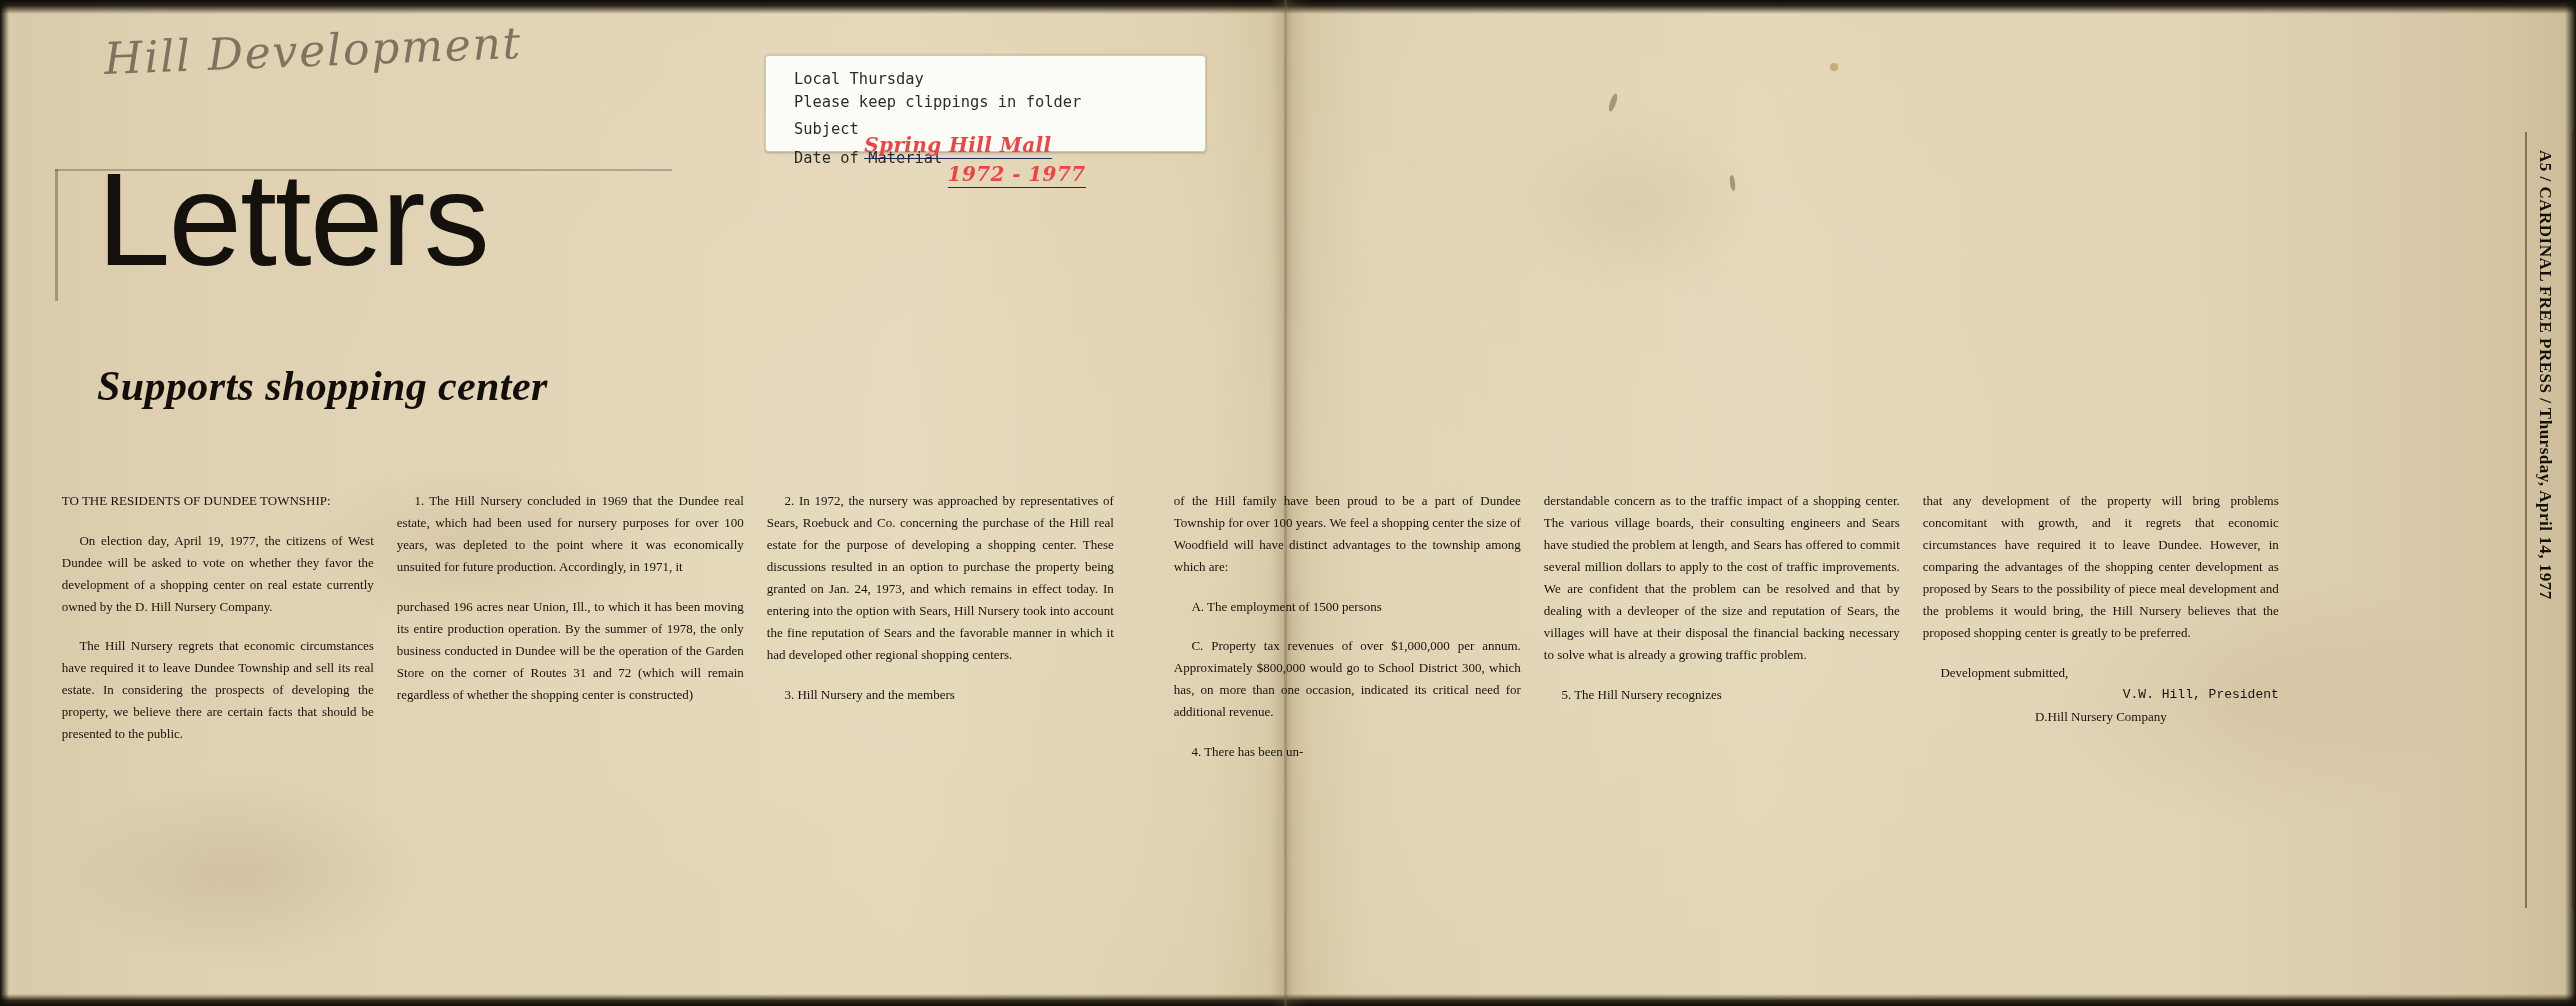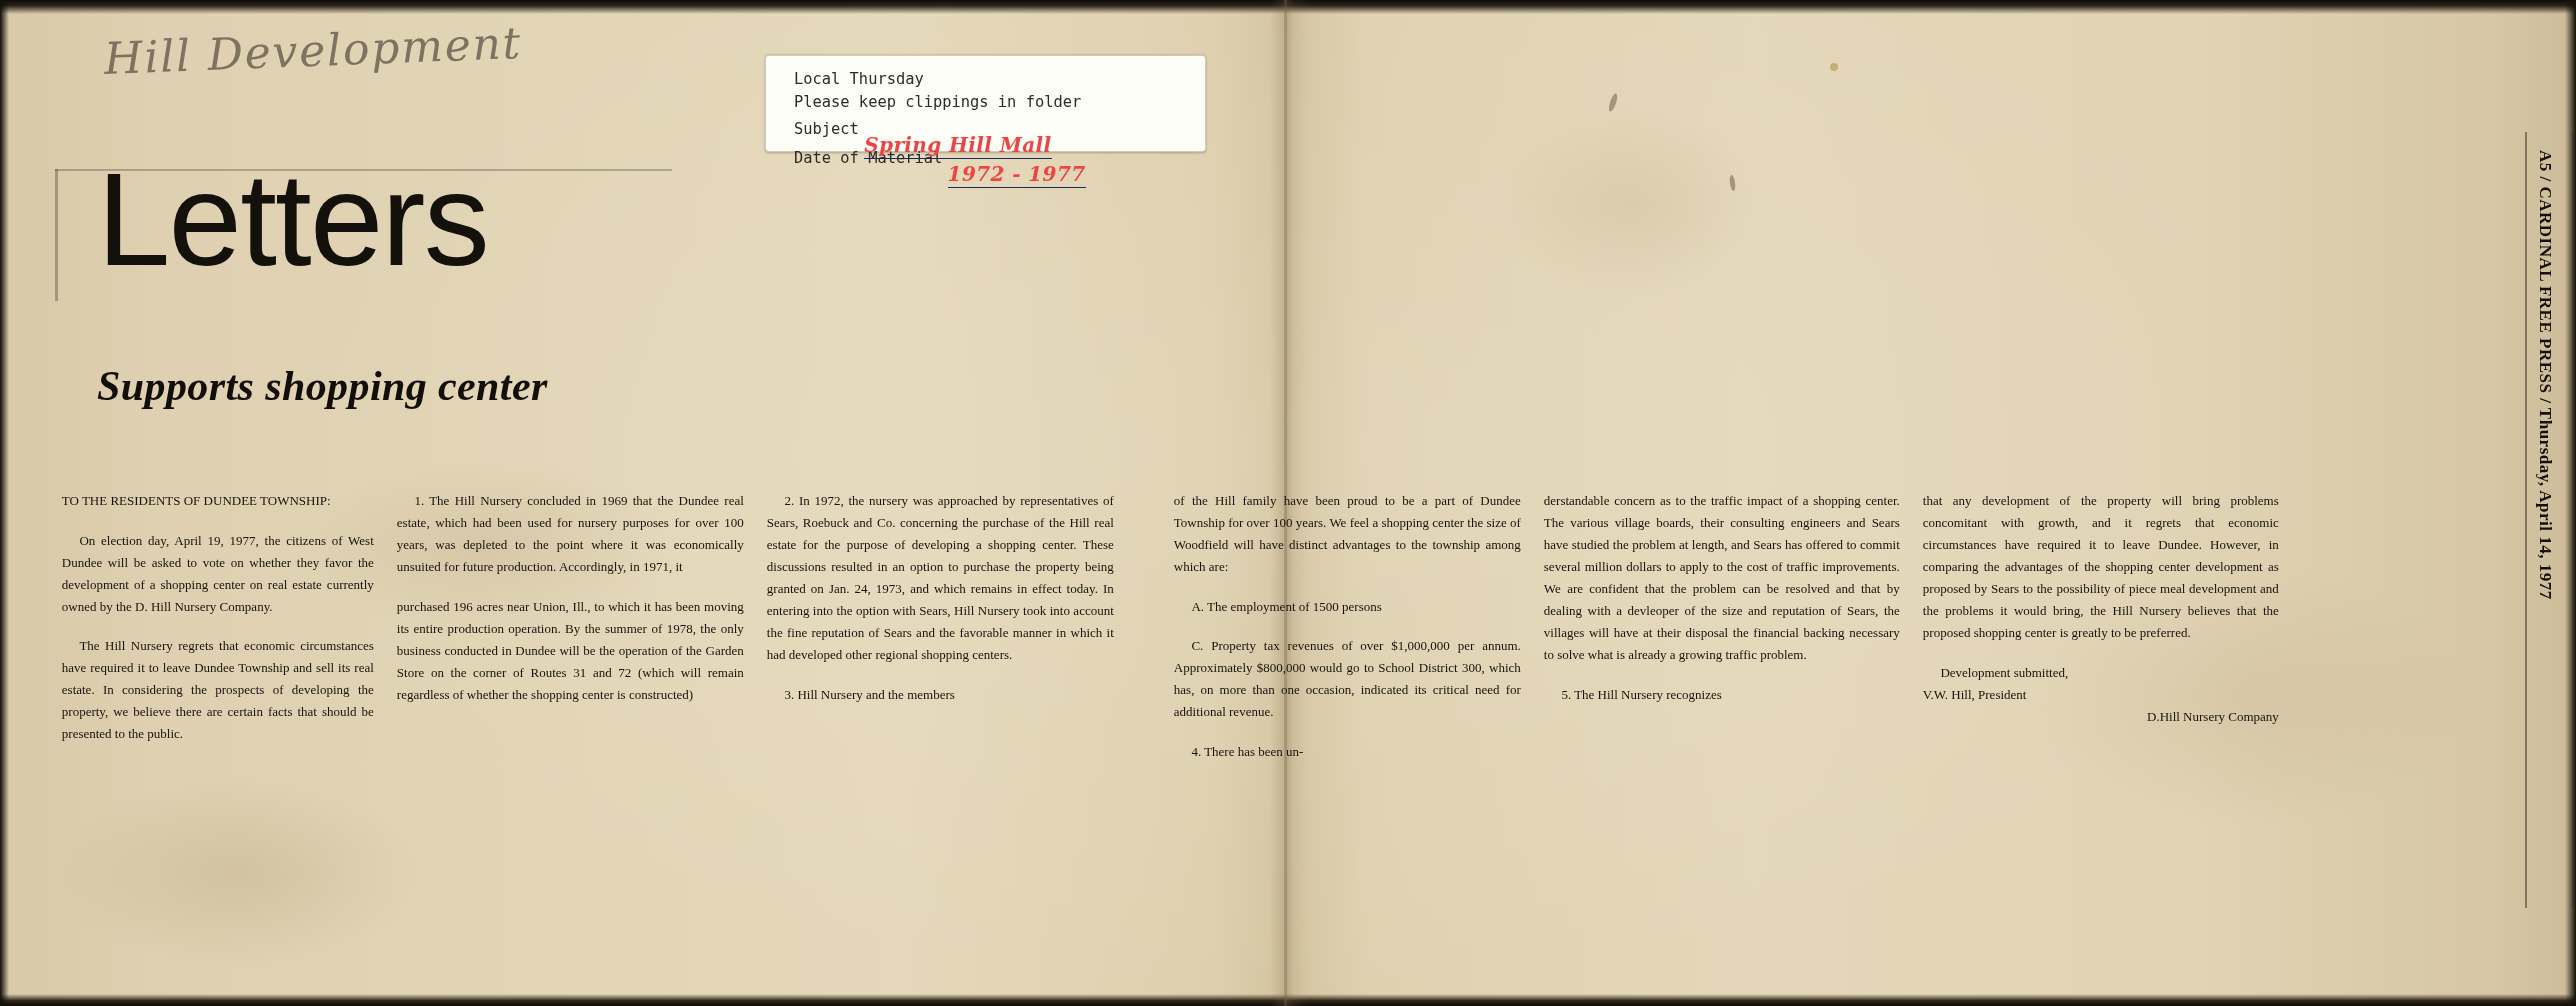--- a/index.html
+++ b/index.html
@@ -278,22 +278,22 @@
     </div>
 
     <div class="col c4">
       <p>derstandable concern as to the traffic impact of a shopping center. The various village boards, their consulting engineers and Sears have studied the problem at length, and Sears has offered to commit several million dollars to apply to the cost of traffic improvements. We are confident that the problem can be resolved and that by dealing with a devleoper of the size and reputation of Sears, the villages will have at their disposal the financial backing necessary to solve what is already a growing traffic problem.</p>
       <p class="indent">5. The Hill Nursery recognizes</p>
     </div>
 
     <div class="col c5">
       <p>that any development of the property will bring problems concomitant with growth, and it regrets that economic circumstances have required it to leave Dundee. However, in comparing the advantages of the shopping center development as proposed by Sears to the possibility of piece meal development and the problems it would bring, the Hill Nursery believes that the proposed shopping center is greatly to be preferred.</p>
       <p class="nomargin" style="text-indent:17.6px;">Development submitted,</p>
-      <p class="nomargin" style="text-align:left;">V.W. Hill, President</p>
-      <p class="nomargin" style="text-align:right;">D.Hill Nursery Company</p>
+      <p class="nomargin" style="text-align:right;font-family:Liberation Mono, monospace;">V.W. Hill, President</p>
+      <p class="nomargin" style="text-align:center;">D.Hill Nursery Company</p>
     </div>
 
   </div>
 
   <div id="spine-rule-a"></div>
   <div id="spine-rule-b"></div>
   <div id="spine">
     <div class="spine-text">A5 / CARDINAL FREE PRESS / Thursday, April 14, 1977</div>
   </div>
 

